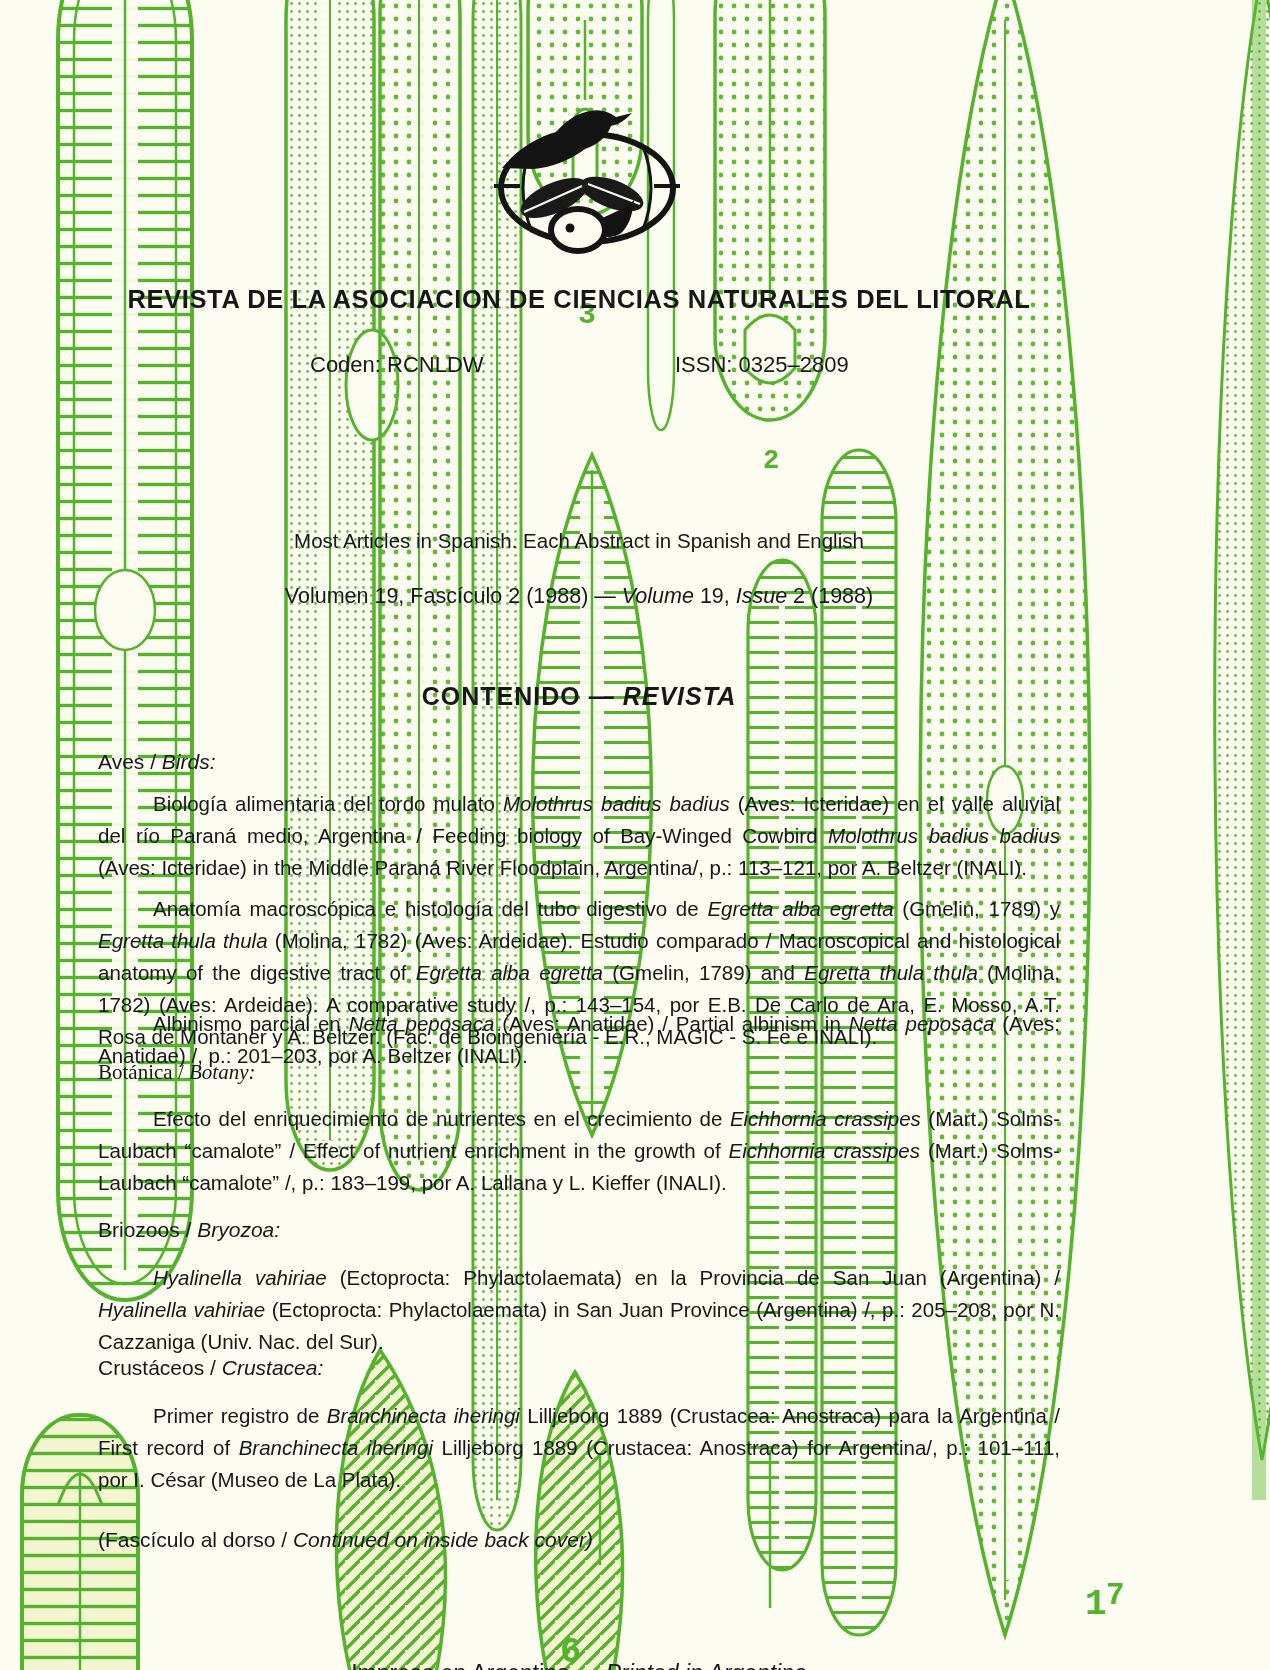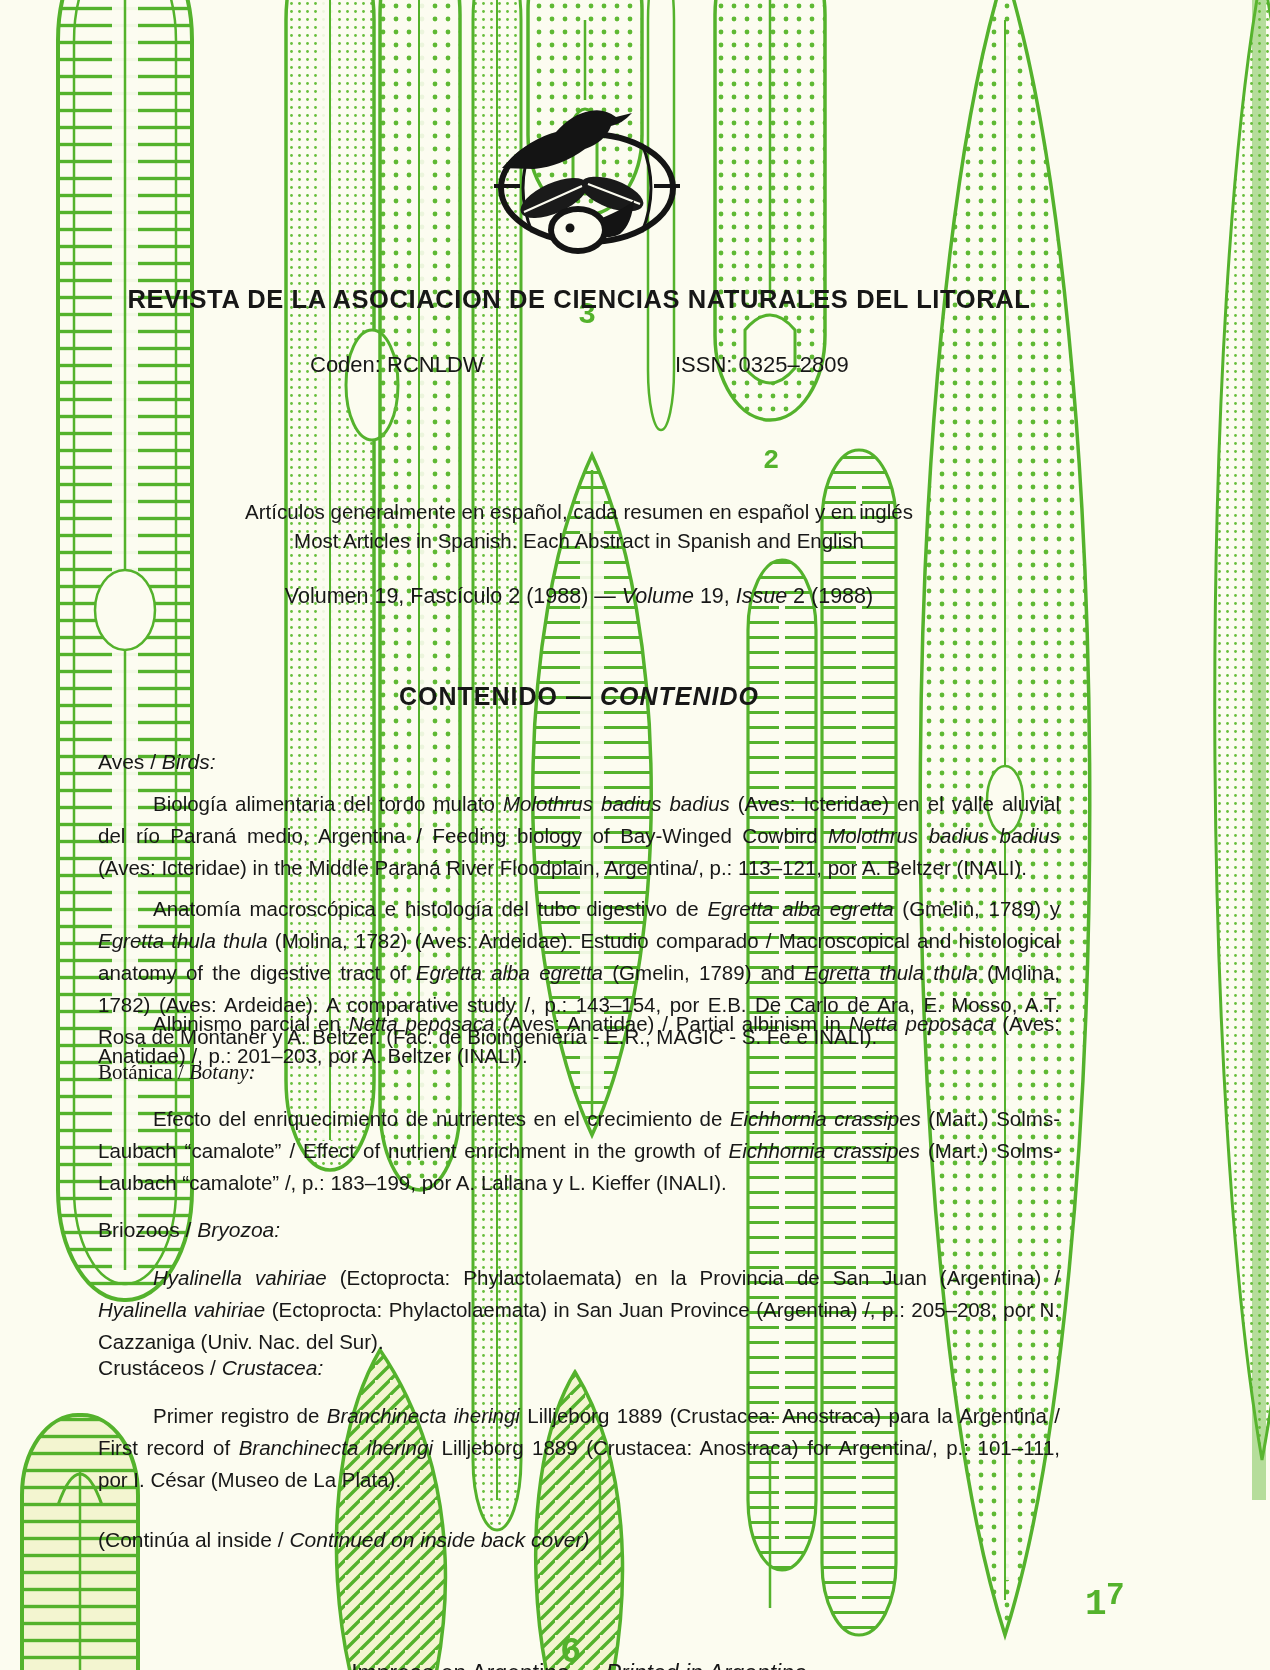--- a/index.html
+++ b/index.html
@@ -174,37 +174,36 @@
 
   <div class="content">
 
     <h1 class="abs title">REVISTA DE LA ASOCIACION DE CIENCIAS NATURALES DEL LITORAL</h1>
 
     <div class="abs codenrow">
       <span class="coden">Coden: RCNLDW</span>
       <span class="issn">ISSN: 0325–2809</span>
     </div>
 
-    <div class="abs lang-es">Artículos generalmente en español, cada resumen en español y en inglés</div>
     <div class="abs lang-en">Most Articles in Spanish. Each Abstract in Spanish and English</div>
     <div class="abs volume"><span>Volumen 19, Fascículo 2 (1988) — </span><span class="it">Volume</span><span> 19, </span><span class="it">Issue</span><span> 2 (1988)</span></div>
 
-    <div class="abs contents"><span>CONTENIDO — </span><span class="it">CONTENIDO</span></div>
+    <div class="abs contents"><span>CONTENIDO — </span><span class="it">REVISTA</span></div>
 
     <div class="abs sec-head h-aves"><span>Aves / </span><span class="it">Birds:</span></div>
     <p class="abs para p-aves1"><span>Biología alimentaria del tordo mulato </span><span class="it">Molothrus badius badius</span><span> (Aves: Icteridae) en el valle aluvial del río Paraná medio, Argentina / Feeding biology of Bay-Winged Cowbird </span><span class="it">Molothrus badius badius</span><span> (Aves: Icteridae) in the Middle Paraná River Floodplain, Argentina/, p.: 113–121, por A. Beltzer (INALI).</span></p>
     <p class="abs para p-aves2"><span>Anatomía macroscópica e histología del tubo digestivo de </span><span class="it">Egretta alba egretta</span><span> (Gmelin, 1789) y </span><span class="it">Egretta thula thula</span><span> (Molina, 1782) (Aves: Ardeidae). Estudio comparado / Macroscopical and histological anatomy of the digestive tract of </span><span class="it">Egretta alba egretta</span><span> (Gmelin, 1789) and </span><span class="it">Egretta thula thula</span><span> (Molina, 1782) (Aves: Ardeidae). A comparative study /, p.: 143–154, por E.B. De Carlo de Ara, E. Mosso, A.T. Rosa de Montaner y A. Beltzer. (Fac. de Bioingeniería - E.R., MAGIC - S. Fe e INALI).</span></p>
     <p class="abs para p-aves3"><span>Albinismo parcial en </span><span class="it">Netta peposaca</span><span> (Aves: Anatidae) / Partial albinism in </span><span class="it">Netta peposaca</span><span> (Aves: Anatidae) /, p.: 201–203, por A. Beltzer (INALI).</span></p>
 
     <div class="abs sec-head h-bot"><span>Botánica / </span><span class="it">Botany:</span></div>
     <p class="abs para p-bot"><span>Efecto del enriquecimiento de nutrientes en el crecimiento de </span><span class="it">Eichhornia crassipes</span><span> (Mart.) Solms-Laubach “camalote” / Effect of nutrient enrichment in the growth of </span><span class="it">Eichhornia crassipes</span><span> (Mart.) Solms-Laubach “camalote” /, p.: 183–199, por A. Lallana y L. Kieffer (INALI).</span></p>
 
     <div class="abs sec-head h-bry"><span>Briozoos / </span><span class="it">Bryozoa:</span></div>
     <p class="abs para p-bry"><span class="it">Hyalinella vahiriae</span><span> (Ectoprocta: Phylactolaemata) en la Provincia de San Juan (Argentina) / </span><span class="it">Hyalinella vahiriae</span><span> (Ectoprocta: Phylactolaemata) in San Juan Province (Argentina) /, p.: 205–208, por N. Cazzaniga (Univ. Nac. del Sur).</span></p>
 
     <div class="abs sec-head h-cru"><span>Crustáceos / </span><span class="it">Crustacea:</span></div>
     <p class="abs para p-cru"><span>Primer registro de </span><span class="it">Branchinecta iheringi</span><span> Lilljeborg 1889 (Crustacea: Anostraca) para la Argentina / First record of </span><span class="it">Branchinecta iheringi</span><span> Lilljeborg 1889 (Crustacea: Anostraca) for Argentina/, p.: 101–111, por I. César (Museo de La Plata).</span></p>
 
-    <div class="abs continues"><span>(Continúa al inside / </span><span class="it">Continued on inside back cover)</span></div>
+    <div class="abs continues"><span>(Fascículo al dorso / </span><span class="it">Continued on inside back cover)</span></div>
     <div class="abs printed"><span>Impreso en Argentina — </span><span class="it">Printed in Argentina</span></div>
 
   </div>
 </div>
 
 </body></html>

